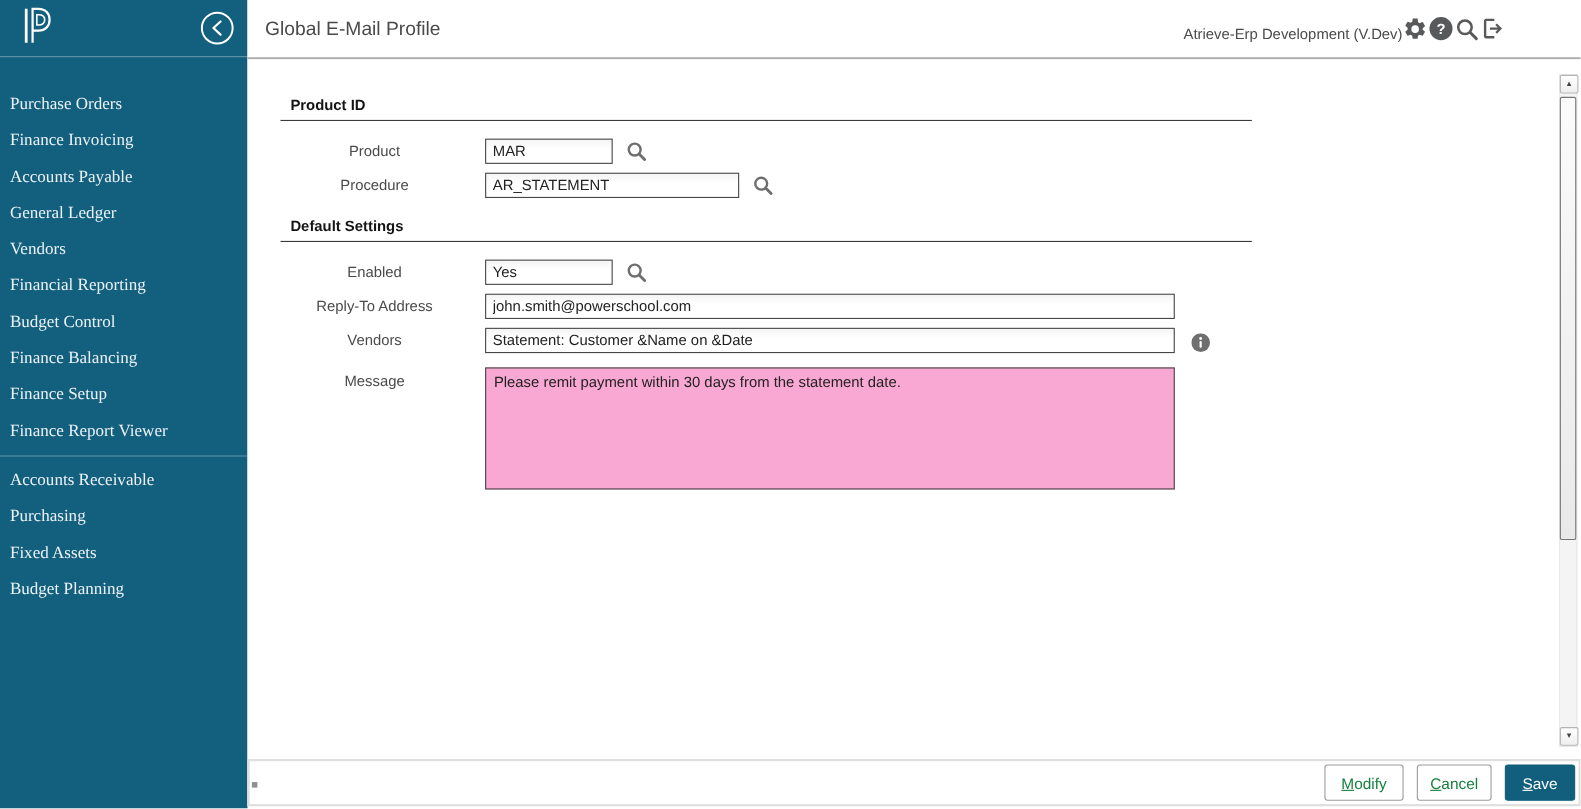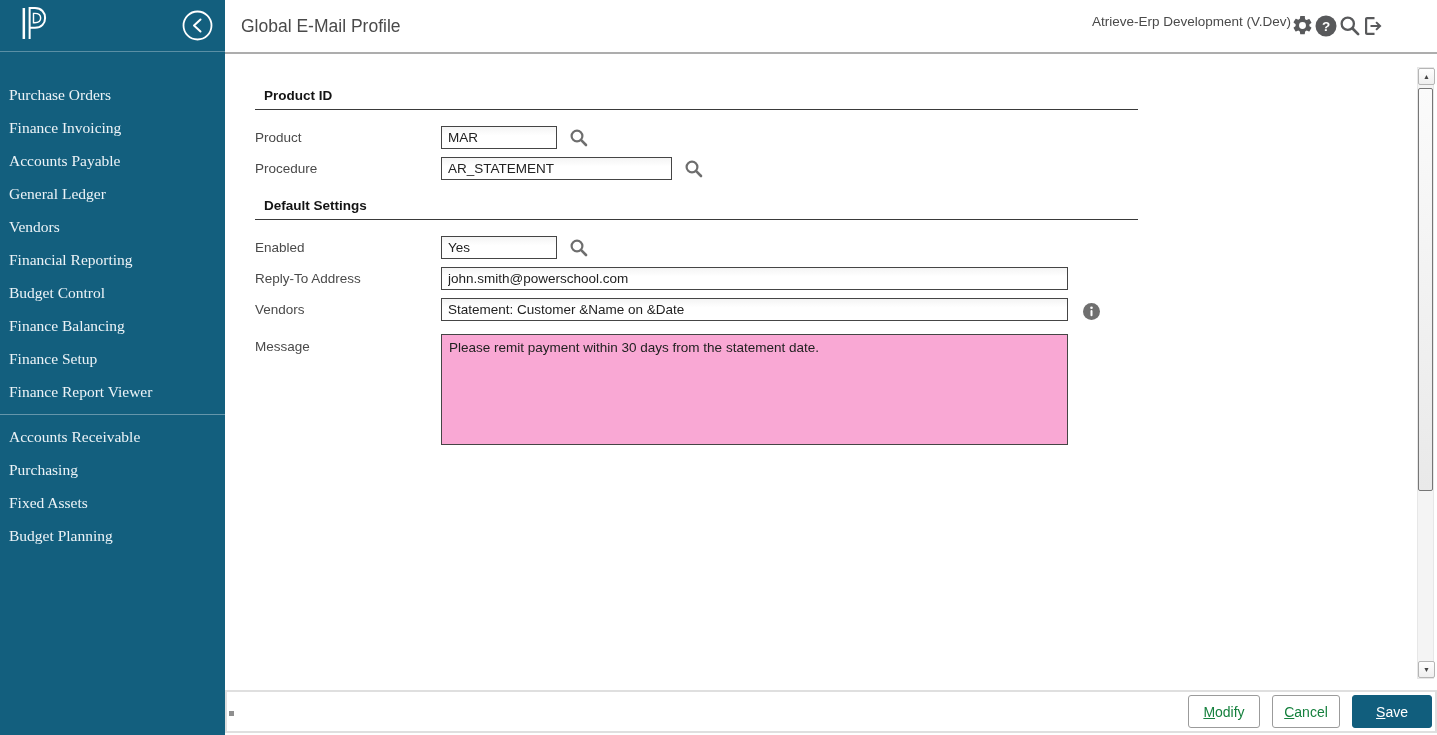--- a/index.html
+++ b/index.html
@@ -26,40 +26,40 @@
   }
   .nav-divider { border-top:1px solid rgba(255,255,255,0.35); margin:6px 0 5px 0; }
 
   
   .topbar {
     position:absolute; left:225px; top:0; width:1212px; height:54px;
     box-sizing:border-box; background:#fff; border-bottom:2px solid #ADADAD;
     display:flex; align-items:center;
   }
   .page-title { font-size:17.5px; color:#4A4A4A; padding-left:16px; }
-  .topbar-right { margin-left:auto; display:flex; align-items:flex-start; padding-right:52px; }
+  .topbar-right { margin-left:auto; display:flex; align-items:flex-end; padding-right:68px; }
   .env-name { font-size:13.5px; color:#4A4A4A; white-space:nowrap; }
   .icon-btn { cursor:pointer; display:flex; align-items:center; }
 
   
   .content {
     position:absolute; left:225px; top:54px; width:1361px; height:636px; background:#fff;
   }
   .form-area { position:absolute; left:30px; top:34px; width:883px; }
   .section-head {
     font-size:13.5px; font-weight:bold; color:#141414;
     padding:0 0 6px 9px; border-bottom:1px solid #3A3A3A; margin:0;
   }
   .section-head.second { margin-top:18px; }
   .form-row { display:flex; align-items:center; margin-top:8px; }
   .form-row.after-head { margin-top:16px; }
   .form-row.msg-row { margin-top:13px; align-items:flex-start; }
   .form-row label {
     flex:none; width:171px; padding-right:8px; margin-right:7px;
-    text-align:left; font-size:13.5px; color:#4A4A4A;
+    text-align:center; font-size:13.5px; color:#4A4A4A;
   }
   .form-row.msg-row label { padding-top:5px; }
   input[type="text"] {
     box-sizing:border-box; height:23px; border:1px solid #454545; border-radius:0;
     padding:2px 6px; font-family:"Liberation Sans", sans-serif; font-size:13.5px; color:#222;
     background:linear-gradient(to bottom, #F4F4F4 0%, #FFFFFF 40%);
   }
   .in-sm { width:116px; }
   .in-md { width:231px; }
   .in-lg { width:627px; }
@@ -96,21 +96,21 @@
     box-sizing:border-box; background:#fff; border:2px solid #DFDFDF;
     display:flex; align-items:center; justify-content:flex-end; gap:12px; padding-right:3px;
   }
   .grip { position:absolute; left:2px; top:19px; width:5px; height:5px; background:#8F8F8F; }
   .btn {
     height:33px; border-radius:3px; font-family:"Liberation Sans", sans-serif;
     font-size:14px; cursor:pointer; display:flex; align-items:center; justify-content:center;
   }
   .btn-outline { width:72px; background:#fff; border:1px solid #9B9B9B; color:#15803d; }
   .btn-cancel { width:68px; }
-  .btn-save { width:80px; background:#115E7D; border:1px solid #115E7D; color:#fff; }
+  .btn-save { width:64px; background:#115E7D; border:1px solid #115E7D; color:#fff; }
   .btn-label { display:block; }
   .btn-label::first-letter { text-decoration:underline; }
 </style>
 </head>
 <body>
 
 <aside class="sidebar">
   <div class="sidebar-header">
     <span>
       <svg width="29" height="35" viewBox="0 0 30 36">

